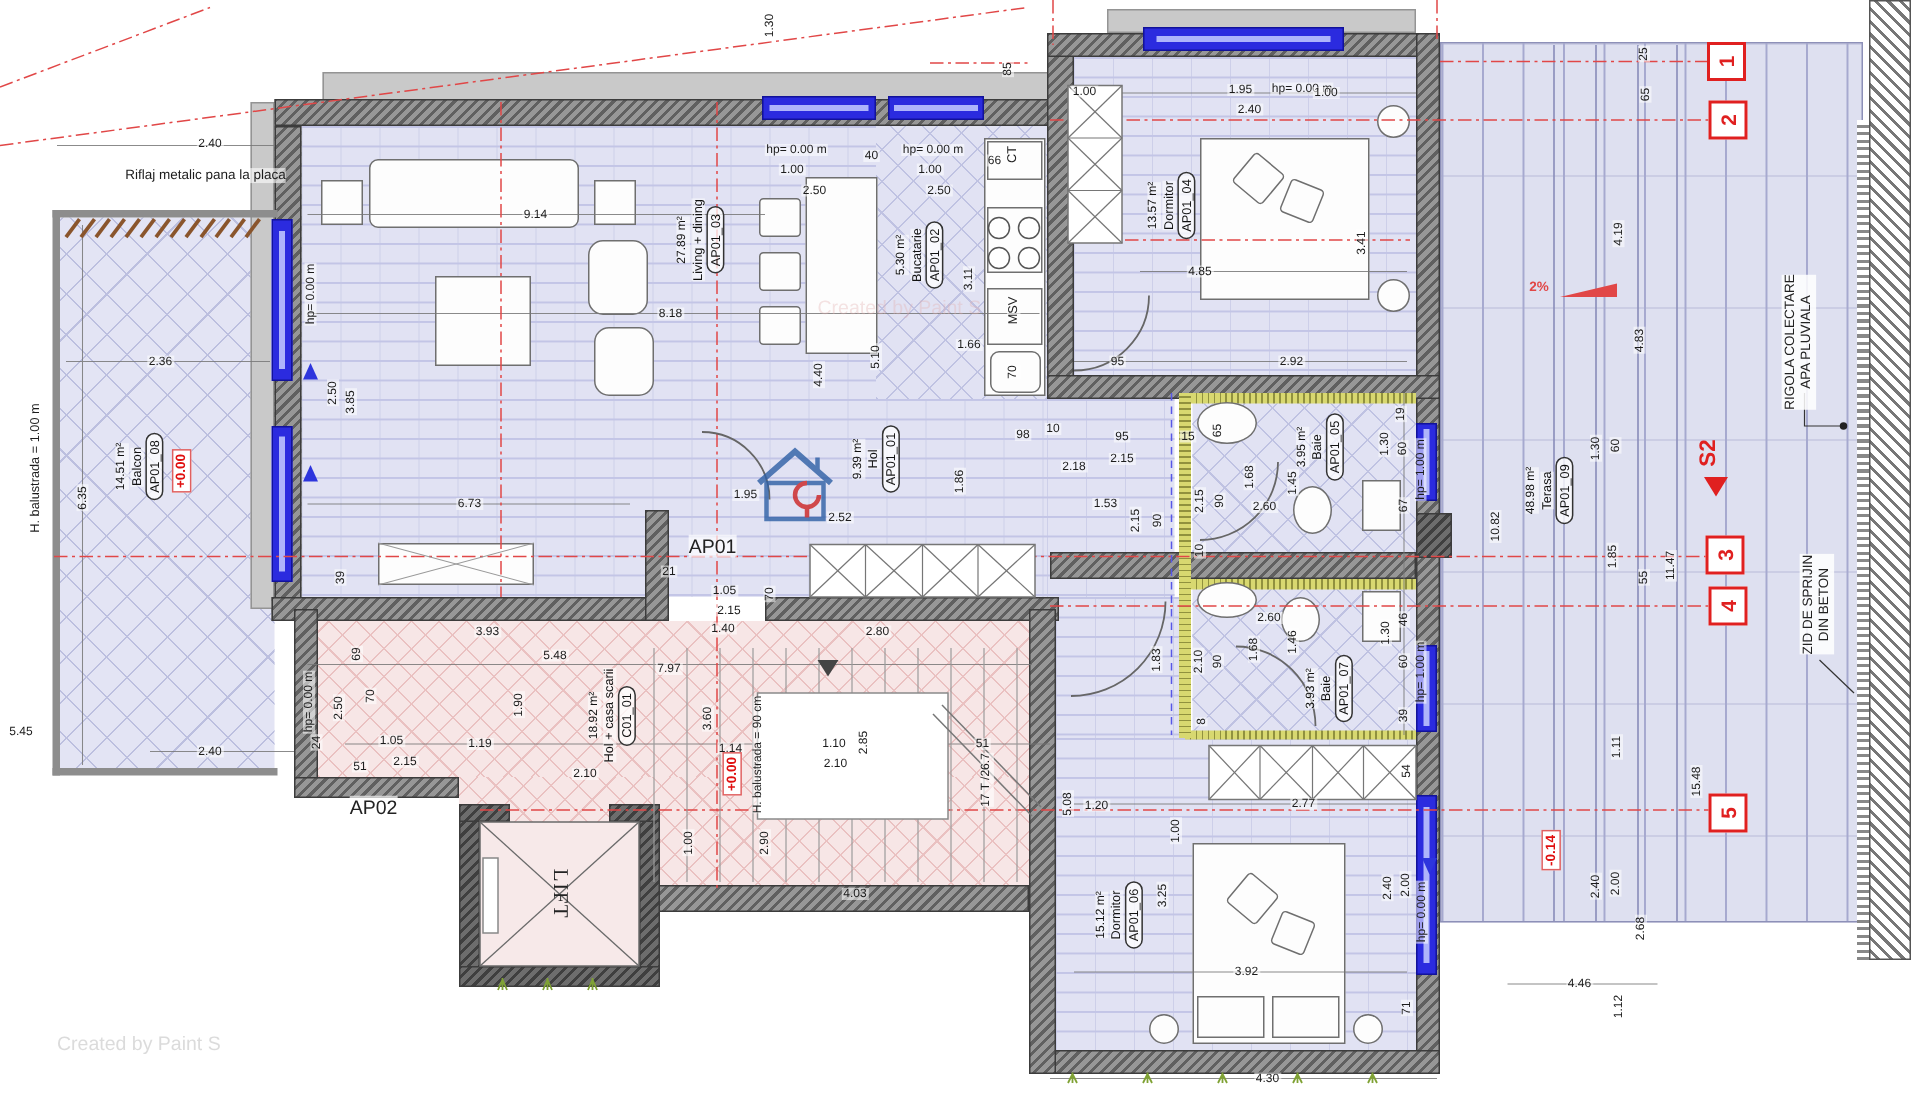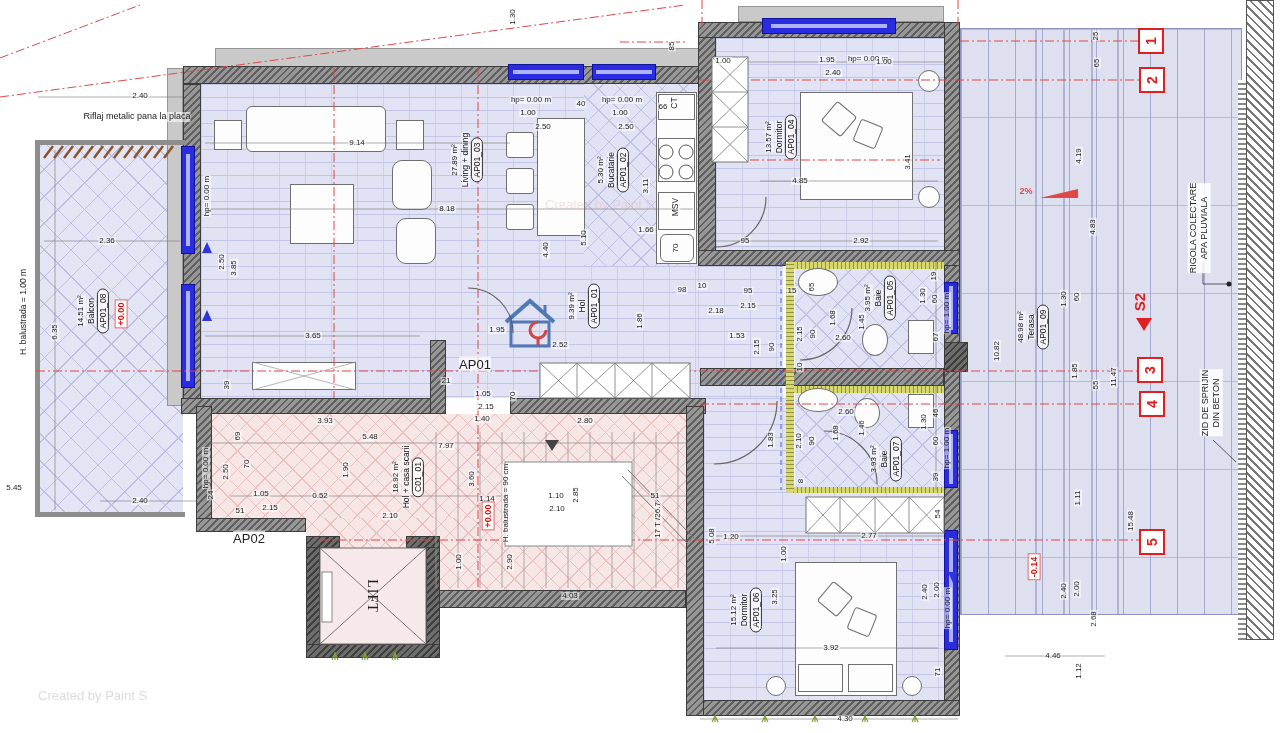--- a/index.html
+++ b/index.html
@@ -379,21 +379,21 @@
       <span class="dim" style="left: 745px; top: 241px;">95</span>
       <span class="dim rot" style="left: 207px; top: 196px;">hp= 0.00 m</span>
       <span class="dim" style="left: 447px; top: 209px;">8.18</span>
       <span class="dim" style="left: 107px; top: 241px;">2.36</span>
       <span class="dim rot" style="left: 222px; top: 262px;">2.50</span>
       <span class="dim rot" style="left: 234px; top: 268px;">3.85</span>
       <span class="dim rot" style="left: 584px; top: 238px;">5.10</span>
       <span class="dim rot" style="left: 546px; top: 250px;">4.40</span>
       <span class="dim rot" style="left: 646px; top: 186px;">3.11</span>
       <span class="dim" style="left: 646px; top: 230px;">1.66</span>
-      <span class="dim" style="left: 313px; top: 336px;">3.65</span>
+      <span class="dim" style="left: 313px; top: 336px;">6.73</span>
       <span class="dim rot" style="left: 55px; top: 332px;">6.35</span>
       <span class="dim rot" style="left: 227px; top: 385px;">39</span>
       <span class="dim" style="left: 497px; top: 330px;">1.95</span>
       <span class="dim" style="left: 560px; top: 345px;">2.52</span>
       <span class="dim rot" style="left: 640px; top: 321px;">1.86</span>
       <span class="dim" style="left: 682px; top: 290px;">98</span>
       <span class="dim" style="left: 702px; top: 286px;">10</span>
       <span class="dim" style="left: 748px; top: 291px;">95</span>
       <span class="dim" style="left: 716px; top: 311px;">2.18</span>
       <span class="dim" style="left: 748px; top: 306px;">2.15</span>
@@ -428,21 +428,21 @@
       <span class="dim" style="left: 325px; top: 421px;">3.93</span>
       <span class="dim" style="left: 370px; top: 437px;">5.48</span>
       <span class="dim rot" style="left: 238px; top: 436px;">69</span>
       <span class="dim rot" style="left: 247px; top: 464px;">70</span>
       <span class="dim rot" style="left: 226px; top: 472px;">2.50</span>
       <span class="dim rot" style="left: 206px; top: 468px;">hp= 0.00 m</span>
       <span class="dim rot" style="left: 211px; top: 495px;">24</span>
       <span class="dim" style="left: 240px; top: 511px;">51</span>
       <span class="dim" style="left: 261px; top: 494px;">1.05</span>
       <span class="dim" style="left: 270px; top: 508px;">2.15</span>
-      <span class="dim" style="left: 320px; top: 496px;">0.52</span>
+      <span class="dim" style="left: 320px; top: 496px;">1.19</span>
       <span class="dim rot" style="left: 346px; top: 470px;">1.90</span>
       <span class="dim" style="left: 446px; top: 446px;">7.97</span>
       <span class="dim" style="left: 482px; top: 419px;">1.40</span>
       <span class="dim rot" style="left: 472px; top: 479px;">3.60</span>
       <span class="dim" style="left: 487px; top: 499px;">1.14</span>
       <span class="dim" style="left: 556px; top: 496px;">1.10</span>
       <span class="dim" style="left: 557px; top: 509px;">2.10</span>
       <span class="dim" style="left: 655px; top: 496px;">51</span>
       <span class="dim" style="left: 446px; top: 381px;">21</span>
       <span class="dim" style="left: 483px; top: 394px;">1.05</span>

